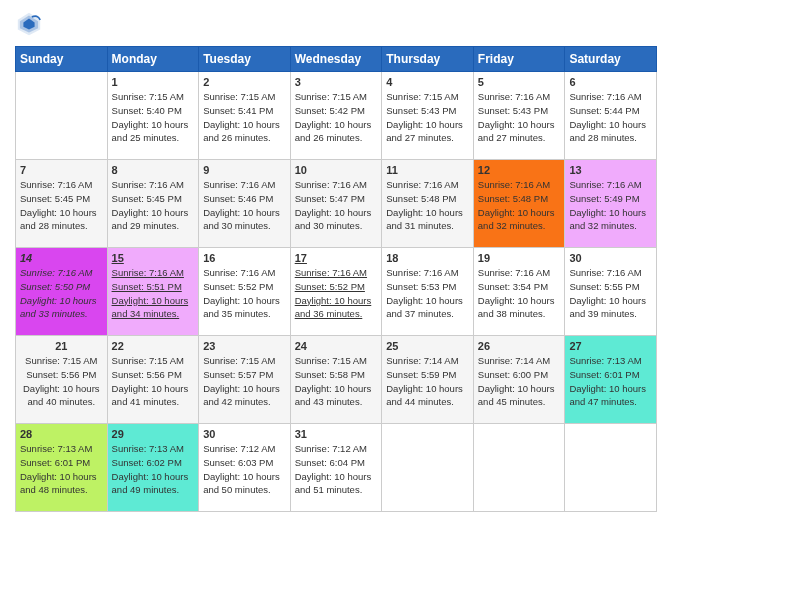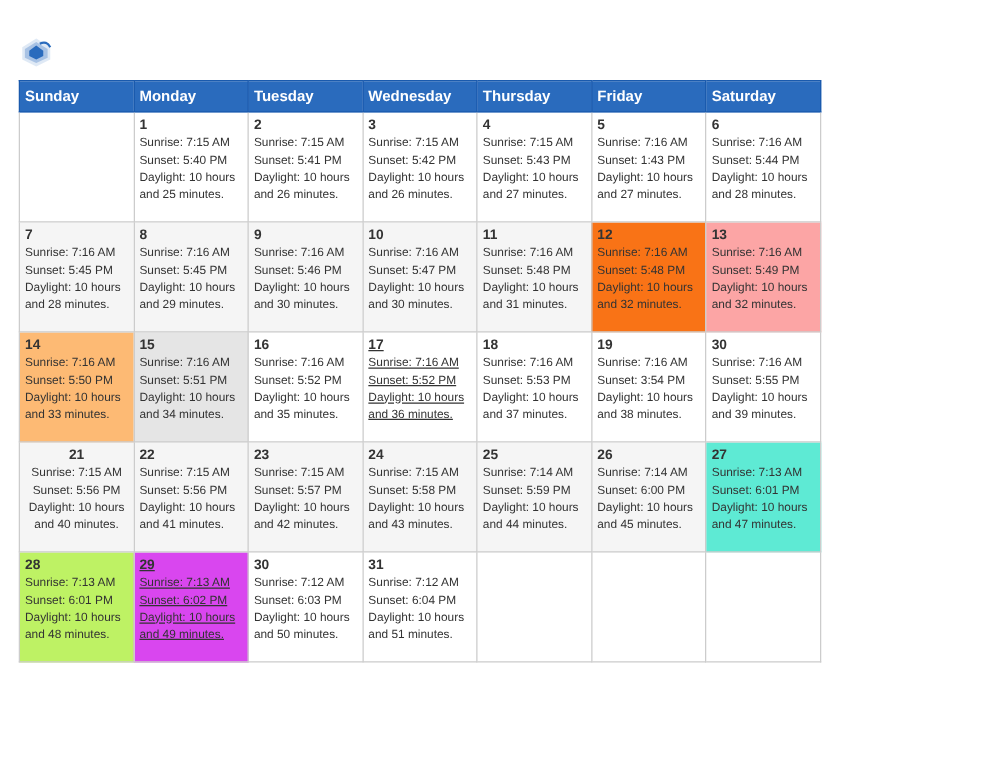--- a/index.html
+++ b/index.html
@@ -7,21 +7,21 @@
       font-family: Arial, sans-serif;
       background: #fff;
       width: 792px;
       min-height: 612px;
       overflow: hidden;
     }
     .page {
       width: 672px;
       min-height: 612px;
       background: #fff;
-      padding: 28px 15px 10px 15px;
+      padding: 10px 15px 10px 15px;
     }
     .header {
       display: flex;
       justify-content: space-between;
       align-items: flex-start;
       margin-bottom: 8px;
     }
     .logo {
       display: flex;
       align-items: center;
@@ -159,21 +159,21 @@
           <td style="background: rgb(255, 255, 255);">
             <span class="day-number">4</span>
             <div class="day-info">Sunrise: 7:15 AM
 Sunset: 5:43 PM
 Daylight: 10 hours
 and 27 minutes.</div>
           </td>
           <td style="background: rgb(255, 255, 255);">
             <span class="day-number">5</span>
             <div class="day-info">Sunrise: 7:16 AM
-Sunset: 1:43 PM
+Sunset: 5:43 PM
 Daylight: 10 hours
 and 27 minutes.</div>
           </td>
           <td style="background: rgb(255, 255, 255);">
             <span class="day-number">6</span>
             <div class="day-info">Sunrise: 7:16 AM
 Sunset: 5:44 PM
 Daylight: 10 hours
 and 28 minutes.</div>
           </td>
@@ -214,37 +214,37 @@
 Daylight: 10 hours
 and 31 minutes.</div>
           </td>
           <td style="background: #f97316; margin-left: 24px;">
             <span class="day-number">12</span>
             <div class="day-info">Sunrise: 7:16 AM
 Sunset: 5:48 PM
 Daylight: 10 hours
 and 32 minutes.</div>
           </td>
-          <td style="background: #fca5a5;">
+          <td style="background: #f0abfc;">
             <span class="day-number">13</span>
             <div class="day-info">Sunrise: 7:16 AM
 Sunset: 5:49 PM
 Daylight: 10 hours
 and 32 minutes.</div>
           </td>
         </tr>
         <tr>
-          <td style="background: #fdba74;">
+          <td style="background: #d946ef; font-style: italic;">
             <span class="day-number">14</span>
             <div class="day-info">Sunrise: 7:16 AM
 Sunset: 5:50 PM
 Daylight: 10 hours
 and 33 minutes.</div>
           </td>
-          <td style="background: #e5e5e5;">
+          <td style="background: #f0abfc; text-decoration: underline;">
             <span class="day-number">15</span>
             <div class="day-info">Sunrise: 7:16 AM
 Sunset: 5:51 PM
 Daylight: 10 hours
 and 34 minutes.</div>
           </td>
           <td style="background: rgb(255, 255, 255); margin-left: 44px;">
             <span class="day-number">16</span>
             <div class="day-info">Sunrise: 7:16 AM
 Sunset: 5:52 PM
@@ -332,21 +332,21 @@
           </td>
         </tr>
         <tr>
           <td style="background: #bef264;">
             <span class="day-number">28</span>
             <div class="day-info">Sunrise: 7:13 AM
 Sunset: 6:01 PM
 Daylight: 10 hours
 and 48 minutes.</div>
           </td>
-          <td style="background: #d946ef; text-decoration: underline;">
+          <td style="background: #5eead4;">
             <span class="day-number">29</span>
             <div class="day-info">Sunrise: 7:13 AM
 Sunset: 6:02 PM
 Daylight: 10 hours
 and 49 minutes.</div>
           </td>
           <td style="background: rgb(255, 255, 255);">
             <span class="day-number">30</span>
             <div class="day-info">Sunrise: 7:12 AM
 Sunset: 6:03 PM

